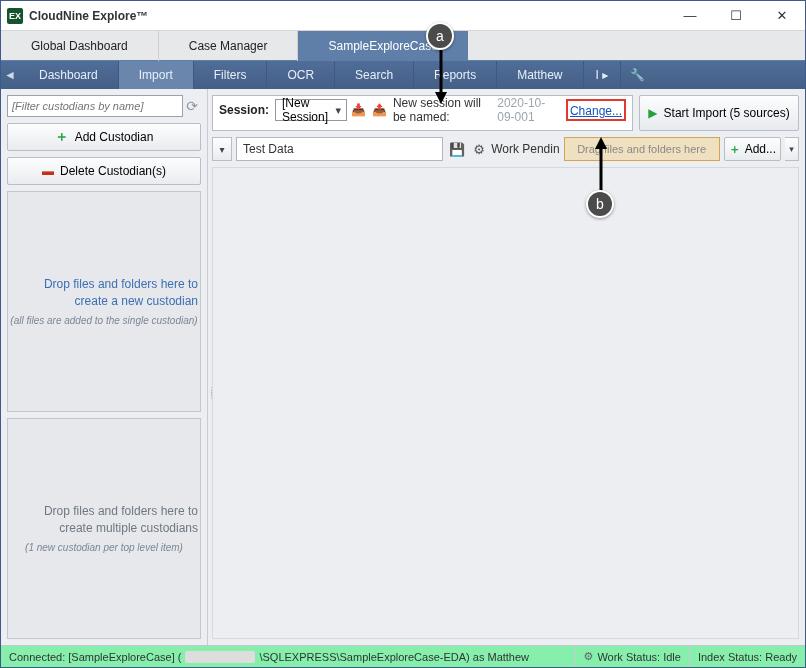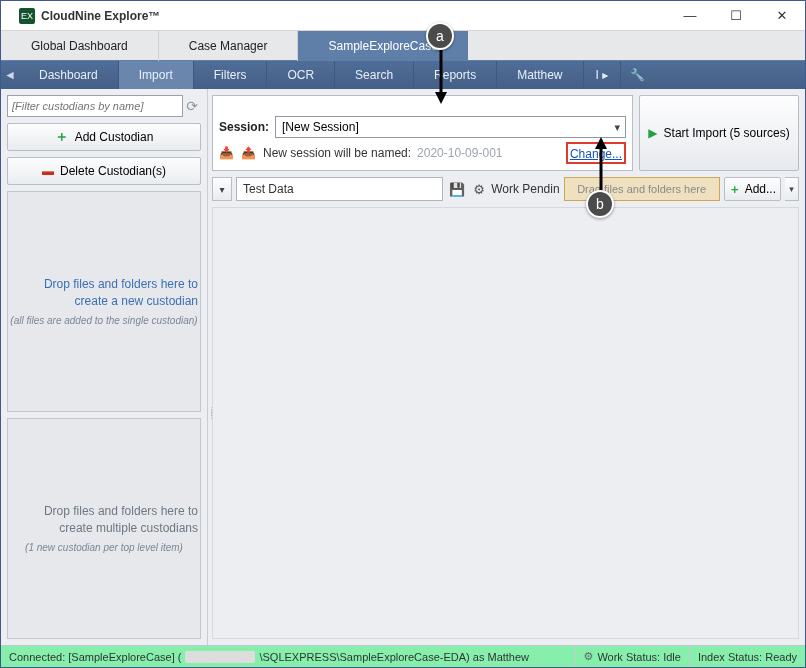--- a/index.html
+++ b/index.html
@@ -1,21 +1,21 @@
 <!DOCTYPE html>
 <html><head>
 <meta charset="utf-8">
 <style>
 * { box-sizing: border-box; margin: 0; padding: 0; font-family: "Segoe UI", Tahoma, sans-serif; }
 html, body { width: 806px; height: 668px; overflow: hidden; background: #fff; }
 .window { width: 806px; height: 668px; border: 1px solid #3d5a8a; display: flex; flex-direction: column; background: #f1f2f3; }
 
 
 .titlebar { height: 30px; background: #fff; display: flex; align-items: center; padding: 0 0 0 6px; border-bottom: 1px solid #d7d7d7; }
-.titlebar .app-icon { width: 16px; height: 16px; margin-right: 6px; background: #14532d; border-radius: 2px; font-size: 9px; color: #fff; display:flex; align-items:center; justify-content:center; font-weight:normal;margin-left:12px; }
+.titlebar .app-icon { width: 16px; height: 16px; margin-right: 6px; background: #14532d; border-radius: 2px; font-size: 9px; color: #fff; display:flex; align-items:center; justify-content:center; font-weight:bold; }
 .titlebar .title { font-size: 12px; color: #333; flex: 0 0 auto; font-weight: bold; }
 .titlebar .spacer { flex: 1; }
 .titlebar .winbtn { width: 46px; height: 30px; display: flex; align-items: center; justify-content: center; font-size: 13px; color: #333; }
 
 
 .top-tabs { height: 30px; background: #e7e8ea; display: flex; border-bottom: 1px solid #5f7fa9; }
 .top-tab { height: 30px; padding: 0 30px; font-size: 12px; color: #222; display: flex; align-items: center; border-right: 1px solid #cfcfd0; }
 .top-tab.active { background: #5f7fa9; color: #fff; border-right: none; }
 
 
@@ -33,21 +33,21 @@
 .refresh-ic { width:18px; height:18px; border-radius:50%; color:#8d96a1; display:flex; align-items:center; justify-content:center; font-size:14px; }
 .side-btn { height: 28px; border: 1px solid #b8bec6; background: linear-gradient(#fdfdfe,#e9ecef); font-size: 12px; display:flex; align-items:center; justify-content:center; gap:6px; border-radius:2px; }
 .side-btn .plus { color:#25a43f; font-weight:bold; font-size:14px; }
 .side-btn .minus { color:#c53025; font-weight:bold; }
 .drop-zone { flex:1; border: 1px solid #c1c7cf; background:#e6e8ec; display:flex; flex-direction:column; align-items:center; justify-content:center; text-align:right; padding:2px; min-height: 180px; }
 .drop-zone .main { color:#3b6fb3; font-size:12px; line-height:1.4; }
 .drop-zone .sub { color:#7c8795; font-size:10px; font-style: italic; margin-top:4px; line-height:1.3; }
 
 .main-area { flex:1; background:#eceef1; display:flex; flex-direction:column; padding:6px 6px 6px 4px; gap:6px; position:relative; min-width:0; }
 
-.session-block { background:#fff; border:1px solid #b7bdc4; padding:20px 6px 6px 6px; display:flex; flex-direction:column; gap:4px; }
+.session-block { background:#fff; border:1px solid #b7bdc4; padding:0 6px 6px 6px; display:flex; flex-direction:row; gap:4px; }
 .session-row1 { display:flex; align-items:center; gap:6px; }
 .session-row1 .lbl { font-size:12px; color:#222; font-weight:600; }
 .session-sel { flex:1; height:22px; border:1px solid #8f98a3; font-size:12px; padding: 0 18px 0 6px; background:#fff; position:relative; display:flex; align-items:center; }
 .session-sel::after { content:"▾"; position:absolute; right:5px; color:#444; font-size:11px; }
 .session-row2 { display:flex; align-items:center; gap:6px; }
 .mini-ic { width:16px; height:16px; font-size:12px; display:flex; align-items:center; justify-content:center; }
 .session-row2 .text1 { font-size:12px; color:#333; }
 .session-row2 .date { font-size:12px; color:#9ca4ae; }
 .session-row2 .flex { flex:1; }
 .change-box { border:2px solid #e03a2f; padding: 0 2px; }

